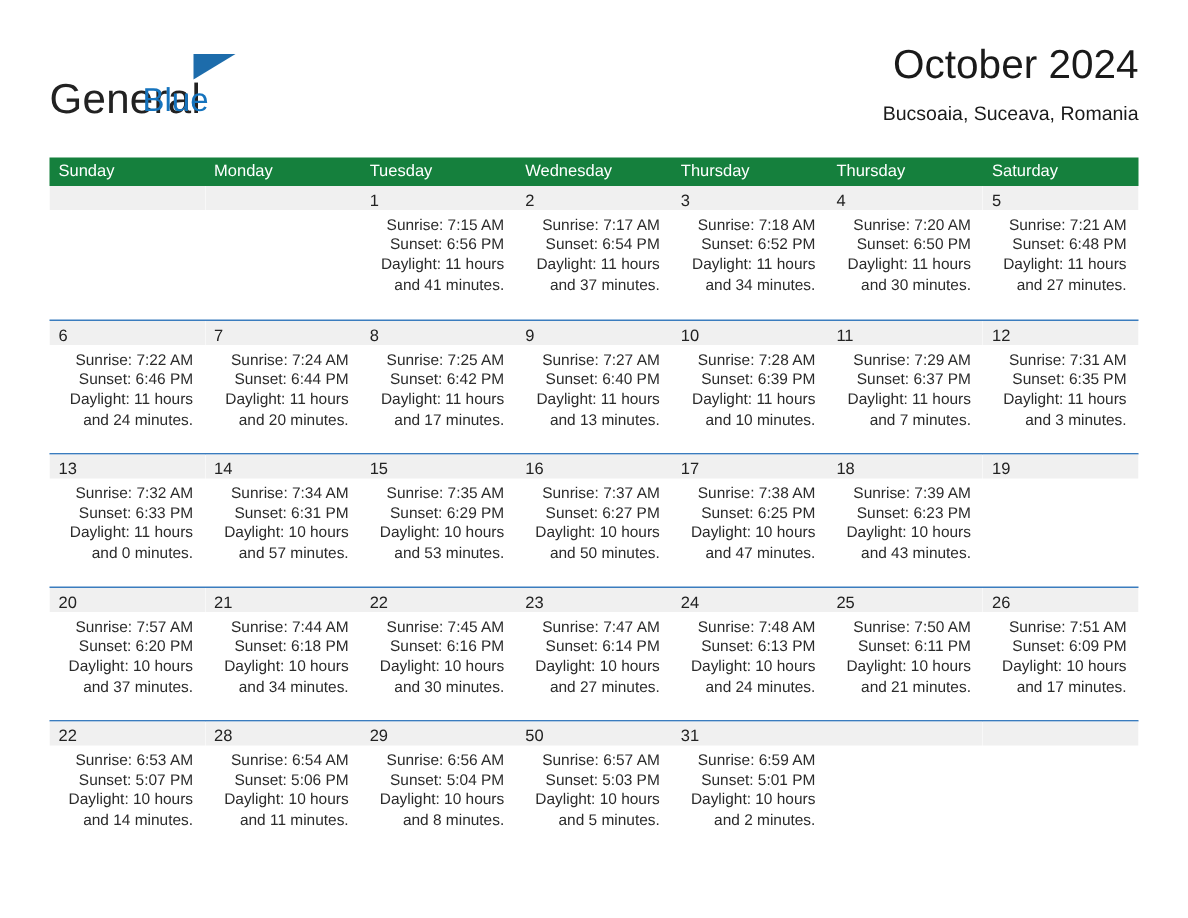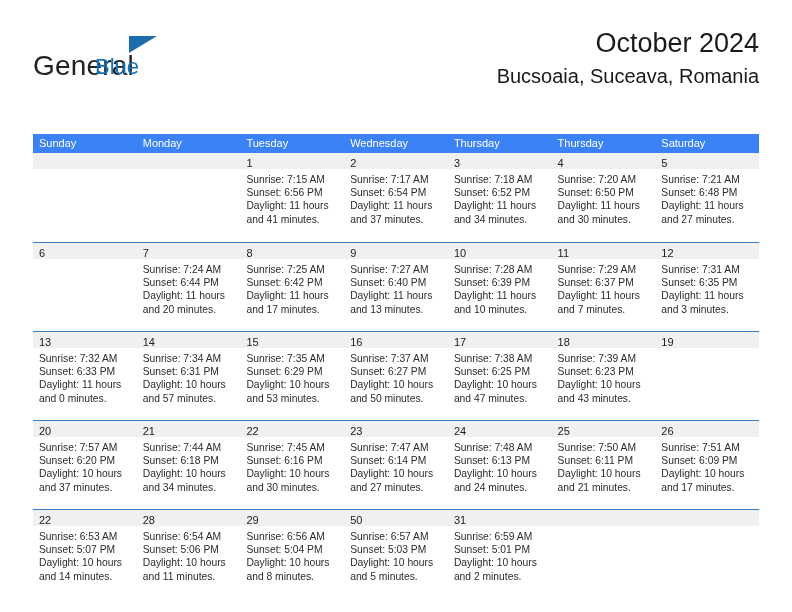--- a/index.html
+++ b/index.html
@@ -69,39 +69,38 @@
     text-align: right;
   }
   .cal-title {
     font-size: 27px;
     color: #1a1a1a;
     line-height: 34px;
     font-weight: 400;
     white-space: nowrap;
   }
   .cal-subtitle {
-    font-size: 20px;
+    font-size: 13px;
     color: #1a1a1a;
     line-height: 20px;
     margin-top: 6px;
     white-space: nowrap;
   }
 
   
   .calendar {
     position: absolute;
     left: 33px;
     top: 105px;
     width: 726px;
   }
   .dow-row {
     display: flex;
-    background: #3b82f6;
+    background: #15803d;
     height: 19px;
-    margin-top: 29px;
   }
   .dow {
     flex: 1 1 0;
     color: #ffffff;
     font-size: 11px;
     line-height: 19px;
     padding-left: 6px;
     box-sizing: border-box;
     white-space: nowrap;
   }
@@ -133,20 +132,21 @@
   }
   .cell-body {
     padding: 4px 8px 0 6px;
     box-sizing: border-box;
   }
   .evt {
     font-size: 10.3px;
     line-height: 13.2px;
     color: #2b2b2b;
     white-space: pre-line;
+    text-align: right;
   }
   .cell.empty .daynum-band { background: #f0f0f0; }
 </style>
 </head>
 <body>
 
 <div class="page">
 
   <div class="header">
 
@@ -224,20 +224,25 @@
             <div class="cell-body">
               <div class="evt">Sunrise: 7:21 AM
 Sunset: 6:48 PM
 Daylight: 11 hours and 27 minutes.</div>
             </div>
           </div>
         </div>
         <div class="week">
           <div class="cell">
             <div class="daynum-band"><span class="daynum">6</span></div>
+            <div class="cell-body">
+              <div class="evt">Sunrise: 7:22 AM
+Sunset: 6:46 PM
+Daylight: 11 hours and 24 minutes.</div>
+            </div>
           </div>
           <div class="cell">
             <div class="daynum-band"><span class="daynum">7</span></div>
             <div class="cell-body">
               <div class="evt">Sunrise: 7:24 AM
 Sunset: 6:44 PM
 Daylight: 11 hours and 20 minutes.</div>
             </div>
           </div>
           <div class="cell">

